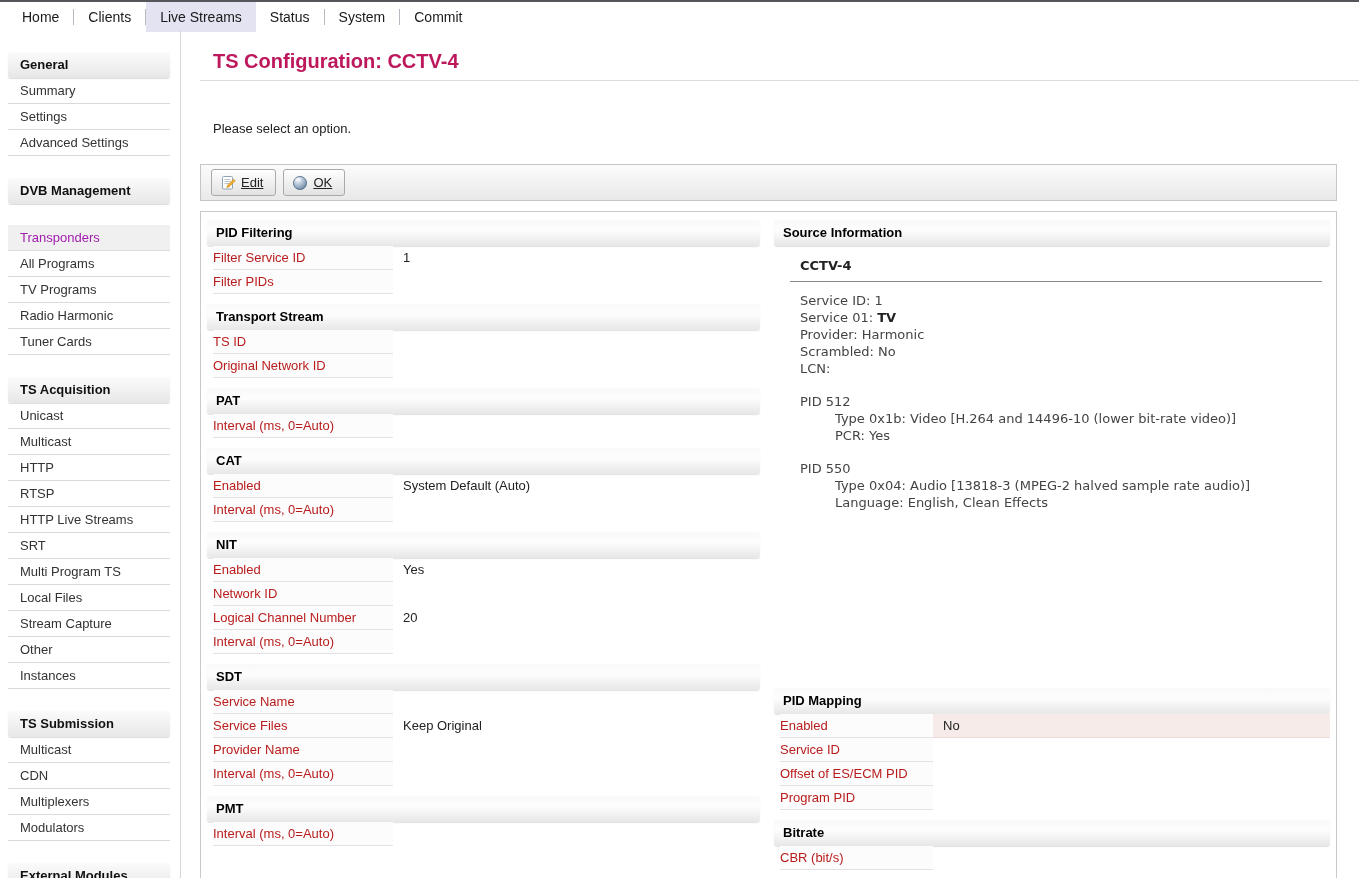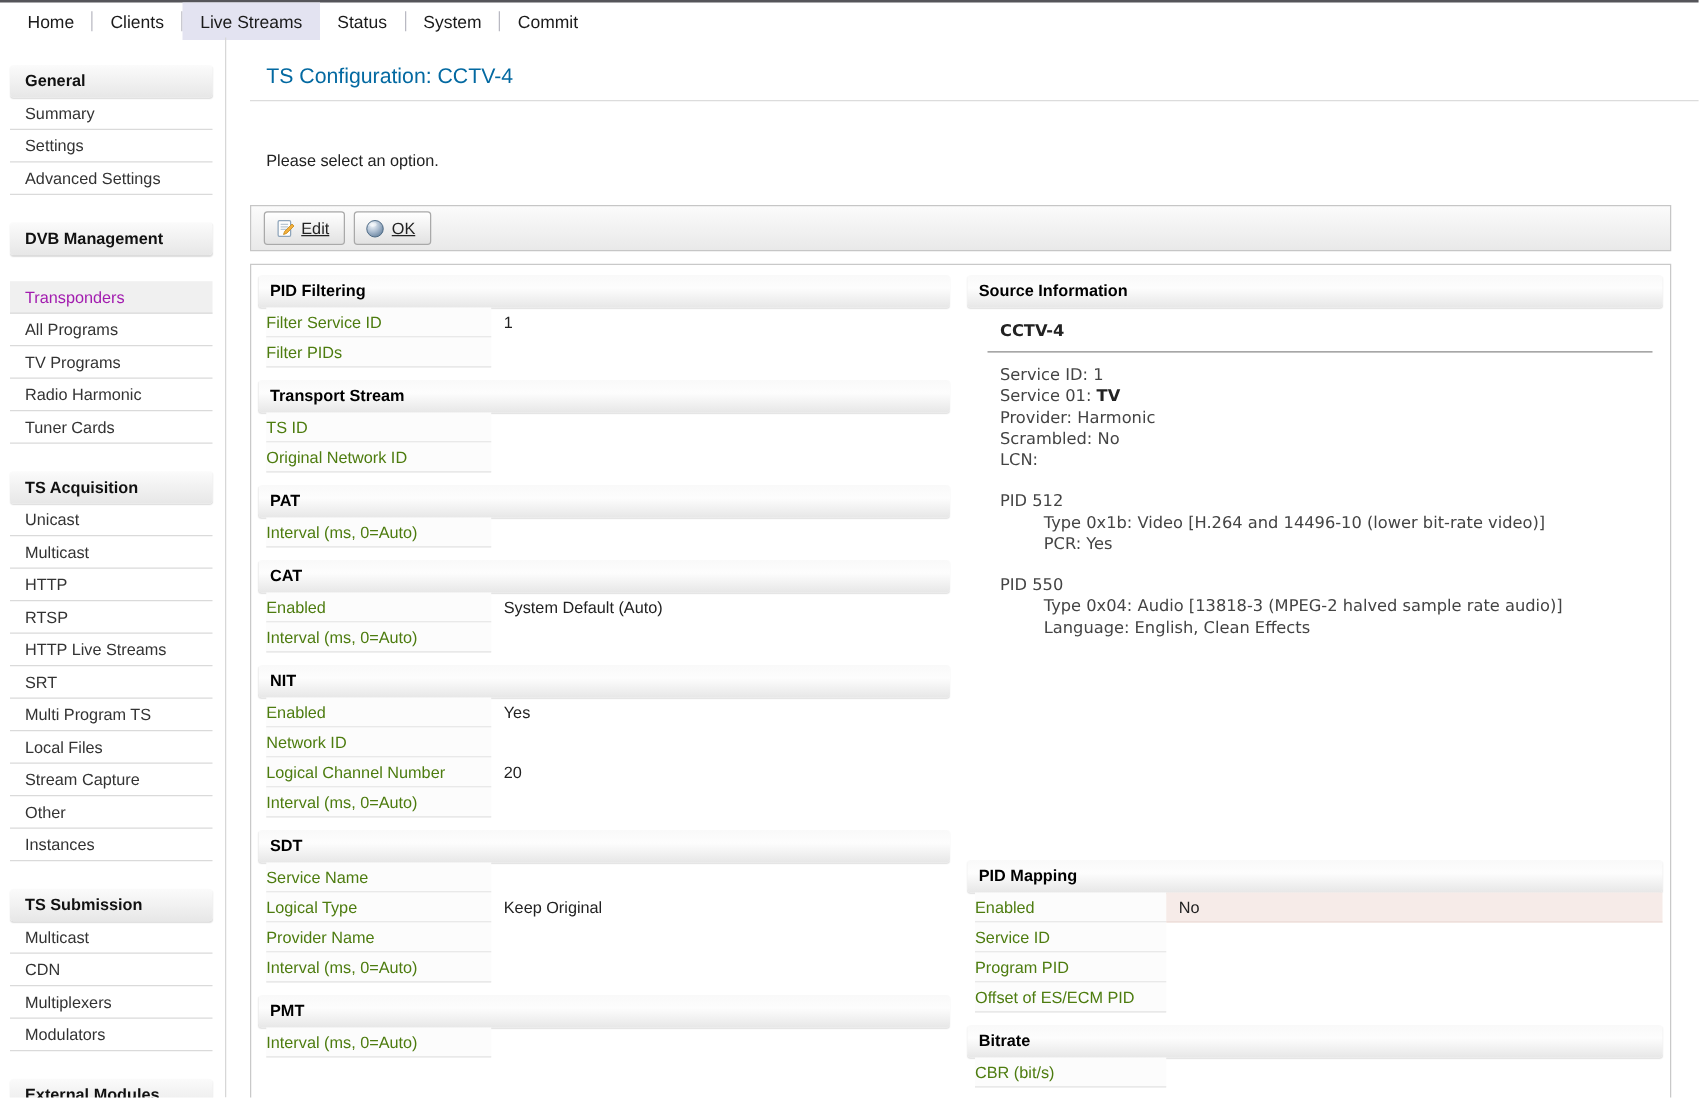--- a/index.html
+++ b/index.html
@@ -24,21 +24,21 @@
   .side-header { width:162px; height:26px; line-height:25px; padding-left:12px;
                  font-size:13px; font-weight:bold; color:#111;
                  background:linear-gradient(180deg,#fbfbfb,#e7e7e7);
                  border-radius:3px; box-shadow:0 1px 1px rgba(0,0,0,.14); }
   .side-item { width:162px; height:26px; line-height:25px; padding-left:12px;
                font-size:13px; color:#333; border-bottom:1px solid #dadada; cursor:pointer; }
   .side-item.selected { background:#f0f0f0; color:#a21caf;margin-top:21px; }
 
   
   .content { position:absolute; left:200px; top:30px; width:1137px; padding-top:20px; }
-  .page-title { font-size:17px; font-weight:normal; color:#0369a1; padding-left:13px; line-height:22px; }
+  .page-title { font-size:20px; font-weight:bold; color:#be185d; padding-left:13px; line-height:22px; }
   .title-rule { height:1px; background:#dcdcdc; width:1159px; margin-top:8px; }
   .subtitle { font-size:13px; color:#222; padding-left:13px; margin-top:40px; line-height:15px; }
 
   .toolbar { margin-top:28px; height:37px; border:1px solid #c6c6c6;
              background:linear-gradient(180deg,#fbfbfb,#e9e9e9);
              display:flex; align-items:center; padding:0 10px; gap:7px;text-decoration:underline; }
   .btn { display:inline-flex; align-items:center; gap:5px; height:27px; padding:0 12px 0 8px;
          font-size:13px; color:#222; font-family:"Liberation Sans",sans-serif;
          background:linear-gradient(180deg,#ffffff,#e2e2e2);
          border:1px solid #a9a9a9; border-radius:3px; cursor:pointer; }
@@ -49,21 +49,21 @@
   .col-left  { width:553px; }
   .col-right { width:556px; }
 
   .sec { margin-bottom:10px; }
   .sec-header { height:26px; line-height:25px; padding-left:9px; font-size:13px;
                 font-weight:bold; color:#000;
                 background:linear-gradient(180deg,#f9f9f9 0%,#fdfdfd 40%,#e7e7e7 100%);
                 border-radius:3px; box-shadow:0 1px 1px rgba(0,0,0,.12); }
   .row { display:flex; height:24px; font-size:13px; margin-left:6px; }
   .row-label { width:180px; line-height:23px; border-bottom:1px solid #e2e2e2;
-               background:#fcfcfc; color:#4d7c0f; }
+               background:#fcfcfc; color:#b91c1c; }
   .col-right .row-label { width:153px; }
   .row-value { flex:1; line-height:23px; padding-left:10px; color:#222; }
   .row-value.hl { background:#f6ebe8; border-bottom:1px solid #ecdcd6; }
 
   
   .si-body { min-height:432px; padding:12px 0 0 16px;
              font-family:"DejaVu Sans", sans-serif; font-size:13px; color:#444; }
   .si-title { font-weight:bold; color:#222; padding-left:10px; padding-bottom:8px;
               border-bottom:1px solid #8a8a8a; width:532px; margin-bottom:10px; }
   .si-fields, .si-pid { padding-left:10px; line-height:17px; margin-bottom:16px; }
@@ -235,21 +235,21 @@
         </div>
       </div>
 
       <div class="sec">
         <div class="sec-header">SDT</div>
         <div class="row">
           <div class="row-label">Service Name</div>
           <div class="row-value"></div>
         </div>
         <div class="row">
-          <div class="row-label">Logical Type</div>
+          <div class="row-label">Service Files</div>
           <div class="row-value">Keep Original</div>
         </div>
         <div class="row">
           <div class="row-label">Provider Name</div>
           <div class="row-value"></div>
         </div>
         <div class="row">
           <div class="row-label">Interval (ms, 0=Auto)</div>
           <div class="row-value"></div>
         </div>
@@ -294,27 +294,27 @@
         <div class="sec-header">PID Mapping</div>
         <div class="row">
           <div class="row-label">Enabled</div>
           <div class="row-value hl">No</div>
         </div>
         <div class="row">
           <div class="row-label">Service ID</div>
           <div class="row-value"></div>
         </div>
         <div class="row">
+          <div class="row-label">Offset of ES/ECM PID</div>
+          <div class="row-value"></div>
+        </div>
+        <div class="row">
           <div class="row-label">Program PID</div>
           <div class="row-value"></div>
         </div>
-        <div class="row">
-          <div class="row-label">Offset of ES/ECM PID</div>
-          <div class="row-value"></div>
-        </div>
       </div>
 
       <div class="sec">
         <div class="sec-header">Bitrate</div>
         <div class="row">
           <div class="row-label">CBR (bit/s)</div>
           <div class="row-value"></div>
         </div>
       </div>
 

